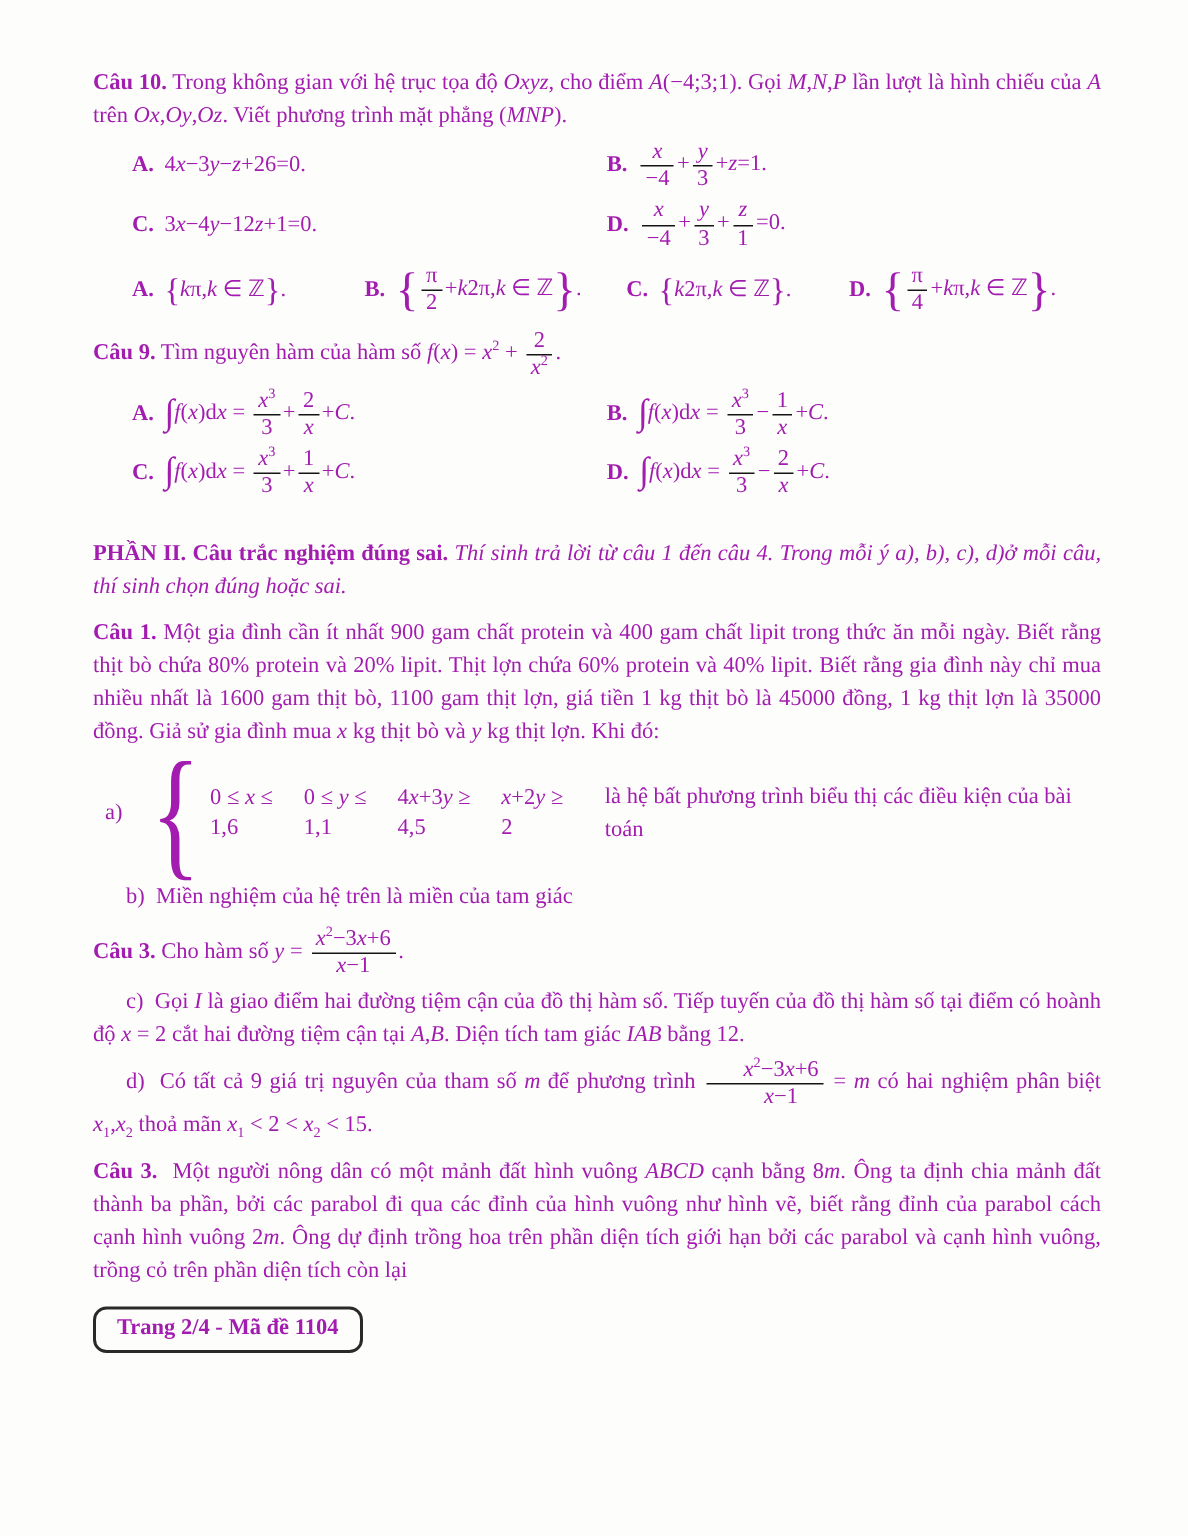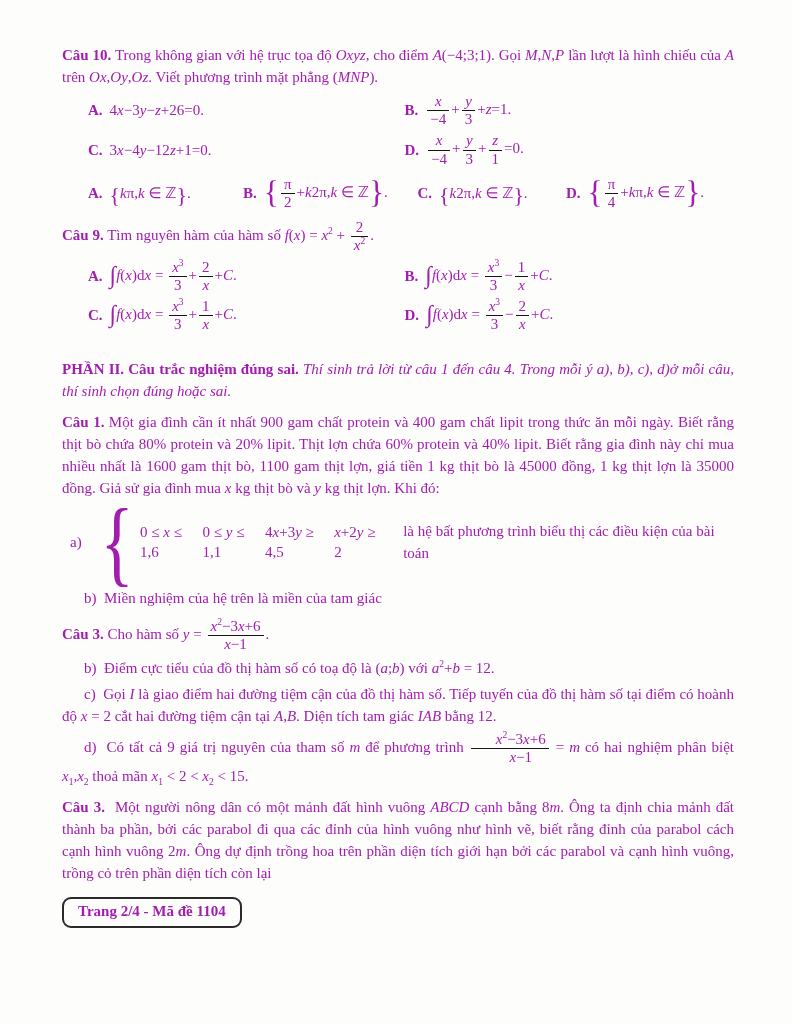--- a/index.html
+++ b/index.html
@@ -121,21 +121,20 @@
         <span class="sys-line">4<i>x</i>+3<i>y</i> ≥ 4,5</span>
         <span class="sys-line"><i>x</i>+2<i>y</i> ≥ 2</span>
       </span>
       <span class="sys-text">là hệ bất phương trình biểu thị các điều kiện của bài toán</span>
     </div>
     <p class="item">b)&nbsp; Miền nghiệm của hệ trên là miền của tam giác</p>
   </section>
 
   <section class="qsec">
     <p class="stem"><b>Câu 3.</b> Cho hàm số <i>y</i> = <span class="fr"><span class="nu"><i>x</i><sup>2</sup>−3<i>x</i>+6</span><span class="de"><i>x</i>−1</span></span>.</p>
-    <p class="item">b)&nbsp; Điểm cực tiểu của đồ thị hàm số có toạ độ là (<i>a</i>;<i>b</i>) với <i>a</i><sup>2</sup>+<i>b</i> = 12.</p>
     <p class="item">c)&nbsp; Gọi <i>I</i> là giao điểm hai đường tiệm cận của đồ thị hàm số. Tiếp tuyến của đồ thị hàm số tại điểm có hoành độ <i>x</i> = 2 cắt hai đường tiệm cận tại <i>A</i>,<i>B</i>. Diện tích tam giác <i>IAB</i> bằng 12.</p>
     <p class="item">d)&nbsp; Có tất cả 9 giá trị nguyên của tham số <i>m</i> để phương trình <span class="fr"><span class="nu"><i>x</i><sup>2</sup>−3<i>x</i>+6</span><span class="de"><i>x</i>−1</span></span> = <i>m</i> có hai nghiệm phân biệt <i>x</i><sub>1</sub>,<i>x</i><sub>2</sub> thoả mãn <i>x</i><sub>1</sub> &lt; 2 &lt; <i>x</i><sub>2</sub> &lt; 15.</p>
   </section>
 
   <section class="qsec">
     <p class="stem"><b>Câu 3.</b>&nbsp; Một người nông dân có một mảnh đất hình vuông <i>ABCD</i> cạnh bằng 8<i>m</i>. Ông ta định chia mảnh đất thành ba phần, bởi các parabol đi qua các đỉnh của hình vuông như hình vẽ, biết rằng đỉnh của parabol cách cạnh hình vuông 2<i>m</i>. Ông dự định trồng hoa trên phần diện tích giới hạn bởi các parabol và cạnh hình vuông, trồng cỏ trên phần diện tích còn lại</p>
   </section>
 
   <div>
     <span class="footer-box">Trang 2/4 - Mã đề 1104</span>

